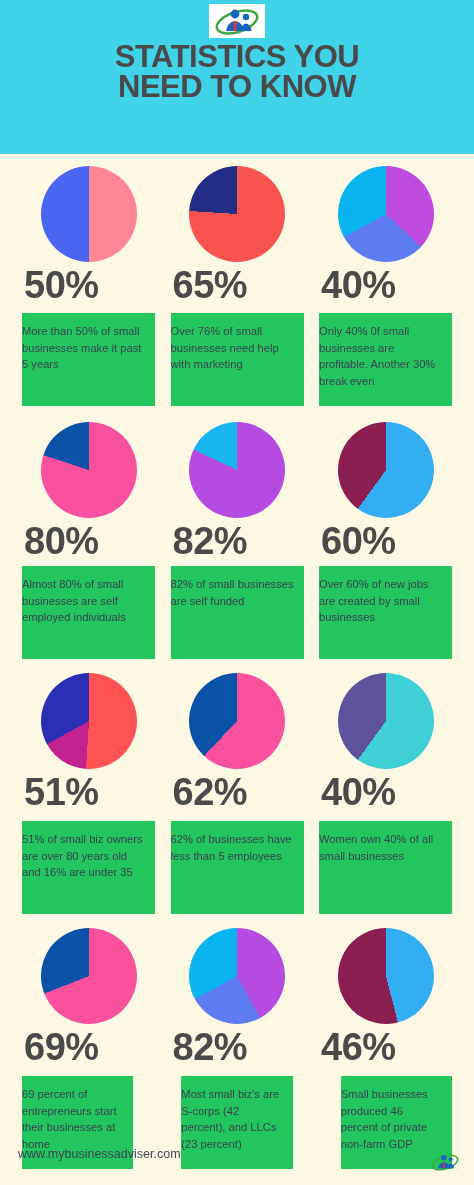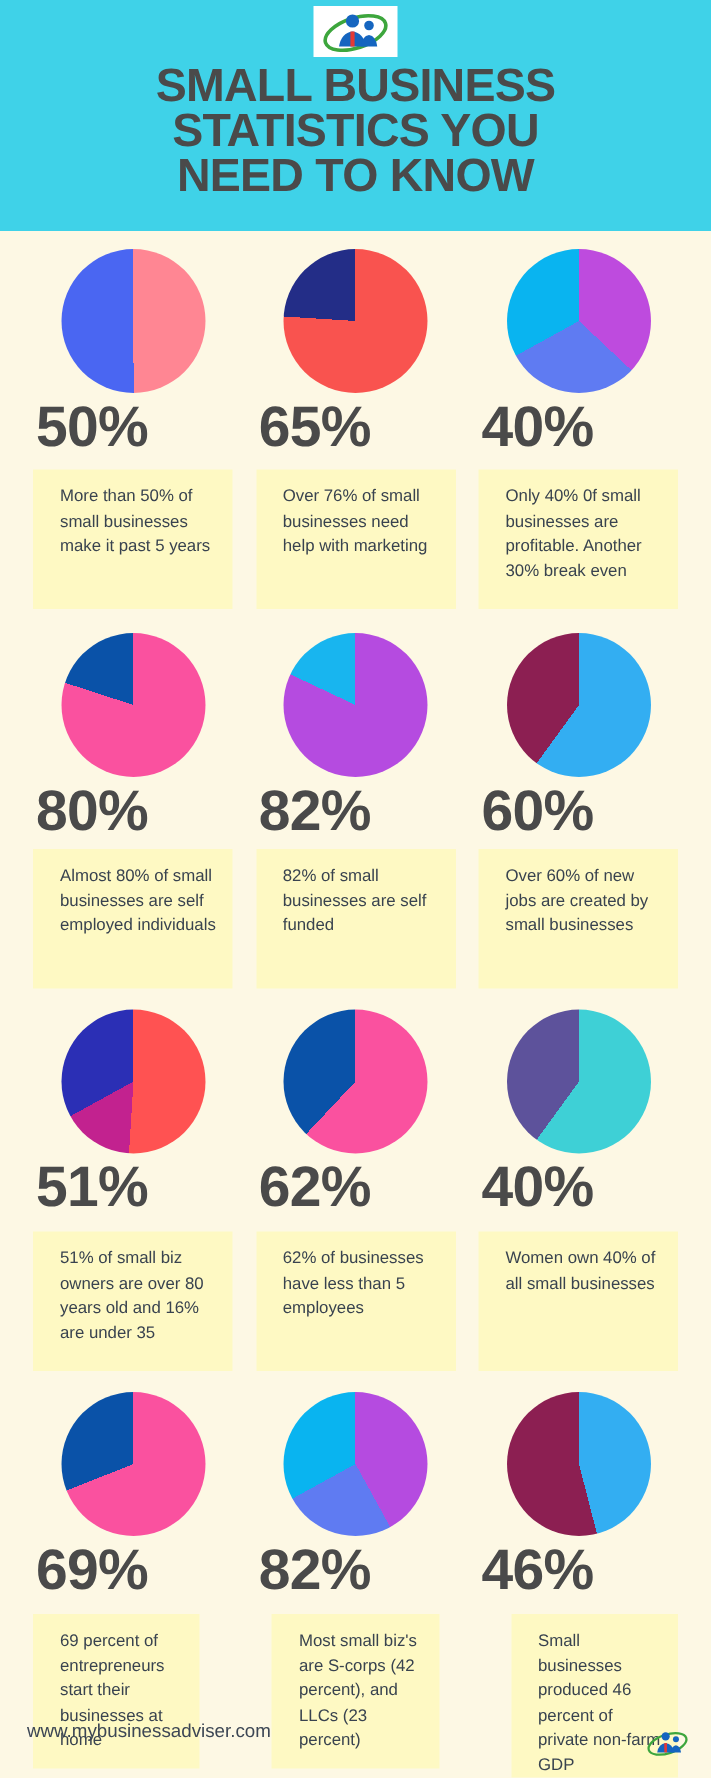--- a/index.html
+++ b/index.html
@@ -55,25 +55,25 @@
     line-height: 40px;
     margin-top: 3px;
     letter-spacing: -0.5px;
     align-self: flex-start;
     padding-left: 2px;
   }
 
   .notes-row { padding: 0 22px; justify-content: space-between; align-items: flex-start; }
   .note {
     width: 133px;
-    background: #fef9c3;
+    background: #22c55e;
     color: #39434F;
     font-size: 11.2px;
     line-height: 16.5px;
-    padding: 10px 9px 10px 18px;
+    padding: 10px 9px 10px 0;
   }
   .note.h1 { min-height: 93px; }
 
   .row-pies-1 { margin-top: 12px; }
   .row-notes-1 { margin-top: 8px; }
   .row-pies-2 { margin-top: 16px; gap: 15px; }
   .row-notes-2 { margin-top: 5px; }
   .row-pies-3 { margin-top: 14px; }
   .row-notes-3 { margin-top: 9px; }
   .row-pies-4 { margin-top: 14px; }
@@ -100,21 +100,20 @@
       <svg class="logo-mark" width="48" height="28" viewBox="0 0 48 28" aria-hidden="true">
         <ellipse cx="24" cy="15" rx="21" ry="10" fill="none" stroke="#3DA63D" stroke-width="2.4" transform="rotate(-18 24 15)"></ellipse>
         <circle cx="22" cy="7" r="4.4" fill="#1565C0"></circle>
         <path d="M13 24 q1.5 -9 9 -10 q7.5 1 9 10 z" fill="#1565C0"></path>
         <rect x="20.6" y="14" width="2.8" height="10" fill="#E53935"></rect>
         <circle cx="33" cy="10" r="3.2" fill="#1565C0"></circle>
         <path d="M27.5 24 q1 -7 5.5 -7.6 q4.5 0.6 5.5 7.6 z" fill="#1565C0"></path>
       </svg>
     </div>
     <div class="header-title">
-      <span>SMALL BUSINESS</span>
       <span>STATISTICS YOU</span>
       <span>NEED TO KNOW</span>
     </div>
   </div>
 
   <div class="row pies-row row-pies-1">
     <div class="cell">
       <div class="pie" style="background: conic-gradient(rgb(255, 134, 147) 0deg, rgb(255, 134, 147) 180deg, rgb(74, 102, 242) 180deg, rgb(74, 102, 242) 360deg);"></div>
       <div class="pct">50%</div>
     </div>

